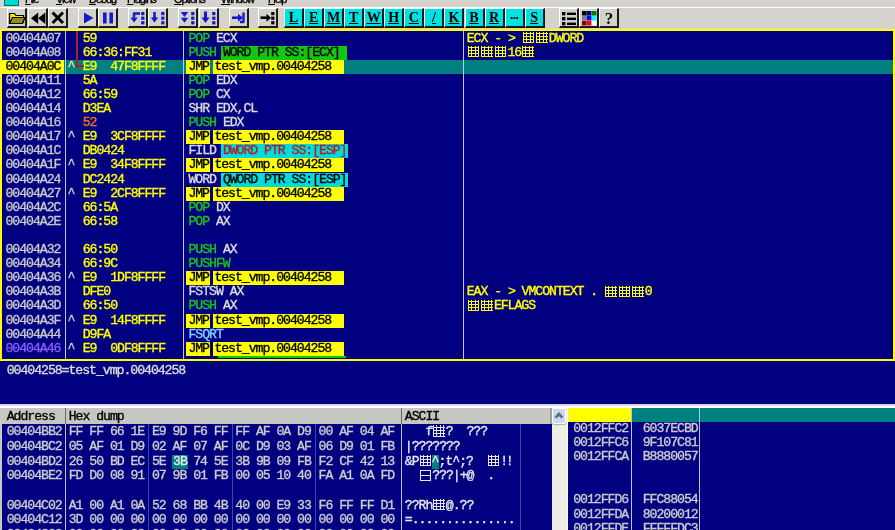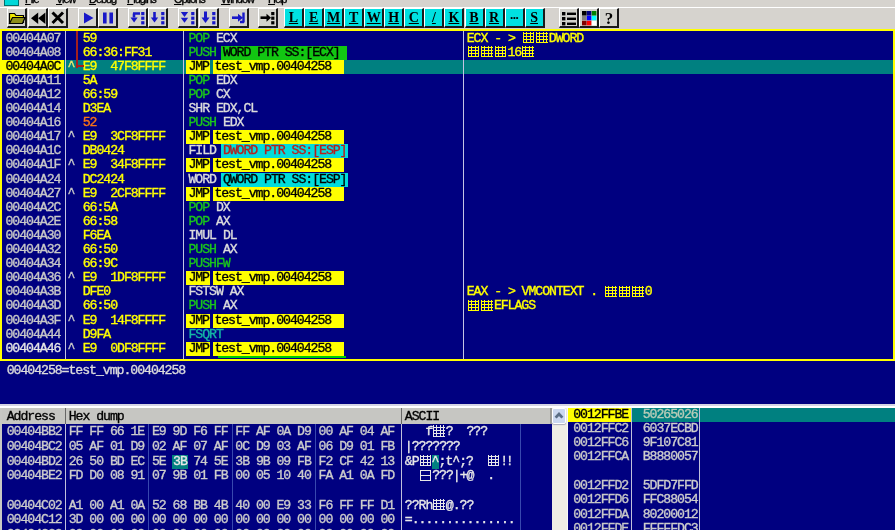--- a/index.html
+++ b/index.html
@@ -211,26 +211,20 @@
 <span class="a" style="left:80.7px;color:#FFFF00">66:5A</span>
 <span class="a" style="left:186.5px;color:#1AC81A">POP</span>
 <span class="a" style="left:214.0px;color:#DCDCDC">DX</span>
 </div>
 <div class="row" style="left:0;top:183.79999999999998px;width:891px">
 <span class="a" style="left:3.5px;color:#C8C8C8">00404A2E</span>
 <span class="a" style="left:80.7px;color:#FFFF00">66:58</span>
 <span class="a" style="left:186.5px;color:#1AC81A">POP</span>
 <span class="a" style="left:214.0px;color:#DCDCDC">AX</span>
 </div>
-<div class="row" style="left:0;top:197.9px;width:891px">
-<span class="a" style="left:3.5px;color:#C8C8C8">00404A30</span>
-<span class="a" style="left:80.7px;color:#FFFF00">F6EA</span>
-<span class="a" style="left:186.5px;color:#DCDCDC">IMUL</span>
-<span class="a" style="left:220.875px;color:#DCDCDC">DL</span>
-</div>
 <div class="row" style="left:0;top:212.0px;width:891px">
 <span class="a" style="left:3.5px;color:#C8C8C8">00404A32</span>
 <span class="a" style="left:80.7px;color:#FFFF00">66:50</span>
 <span class="a" style="left:186.5px;color:#1AC81A">PUSH</span>
 <span class="a" style="left:220.875px;color:#DCDCDC">AX</span>
 </div>
 <div class="row" style="left:0;top:226.1px;width:891px">
 <span class="a" style="left:3.5px;color:#C8C8C8">00404A34</span>
 <span class="a" style="left:80.7px;color:#FFFF00">66:9C</span>
 <span class="a" style="left:186.5px;color:#1AC81A">PUSHFW</span>
@@ -259,24 +253,24 @@
 <div class="row" style="left:0;top:282.5px;width:718px">
 <span class="a" style="left:3.5px;color:#C8C8C8">00404A3F</span>
 <span class="a" style="left:65.5px;color:#C8C8C8">^</span>
 <span class="a" style="left:80.7px;color:#FFFF00">E9  14F8FFFF</span>
 <span class="a" style="left:184.4px;width:23.7px;background:#FFFF00;color:#000;padding-left:2px">JMP</span>
 <span class="a" style="left:210.7px;width:131.3px;background:#FFFF00;color:#000;padding-left:1.7px">test_vmp.00404258</span>
 </div>
 <div class="row" style="left:0;top:296.59999999999997px;width:891px">
 <span class="a" style="left:3.5px;color:#C8C8C8">00404A44</span>
 <span class="a" style="left:80.7px;color:#FFFF00">D9FA</span>
-<span class="a" style="left:186.5px;color:#14b8a6">FSQRT</span>
+<span class="a" style="left:186.5px;color:#7dd3fc">FSQRT</span>
 </div>
 <div class="row" style="left:0;top:310.7px;width:891px">
-<span class="a" style="left:3.5px;color:#e5e5e5">00404A46</span>
+<span class="a" style="left:3.5px;color:#8b5cf6">00404A46</span>
 <span class="a" style="left:65.5px;color:#C8C8C8">^</span>
 <span class="a" style="left:80.7px;color:#FFFF00">E9  0DF8FFFF</span>
 <span class="a" style="left:184.4px;width:23.7px;background:#FFFF00;color:#000;padding-left:2px">JMP</span>
 <span class="a" style="left:210.7px;width:131.3px;background:#FFFF00;color:#000;padding-left:1.7px">test_vmp.00404258</span>
 </div>
 <div class="a" style="left:216px;top:324.9px;width:128px;height:2.6px;background:#00D000"></div>
 </div>
 <div class="a" style="left:0;top:361px;width:895px;height:43px;background:#000080">
 <div class="row" style="left:6.7px;top:2.5px;color:#DCDCDC">00404258=test_vmp.00404258</div>
 </div>
@@ -360,40 +354,32 @@
 </div>
 </div>
 <div class="a" style="left:551.5px;top:408px;width:15px;height:122px;background:#EFEEE5"></div>
 <div class="a" style="left:551.8px;top:408.3px;width:14.4px;height:15.4px;background:#CBD8F0;border:1px solid #fff;border-radius:2px;box-shadow:0 1px 1px #aab"><svg width="12" height="13" viewBox="0 0 12 13">
       <path d="M2.6 8.6 L6 5 L9.4 8.6" fill="none" stroke="#5A6E86" stroke-width="2.8"></path>
     </svg></div>
 <div class="a" style="left:566.5px;top:405.5px;width:1.7px;height:124.5px;background:#F8F8F8"></div>
 <div class="a" style="left:568.2px;top:404px;width:326.8px;height:126px;background:#000080;overflow:hidden">
 <div class="a" style="left:0;top:3.5px;width:327px;height:14.3px;background:#008080"></div>
 <div class="a" style="left:0;top:3.5px;width:62.8px;height:14.3px;background:#FFFF00"></div>
-<div class="row" style="left:0;top:3.5px;width:327px">
-<span class="a" style="left:5px;color:#000">0012FFBE</span>
-<span class="a" style="left:74.5px;color:#B8CCB8">50265026</span>
-</div>
 <div class="row" style="left:0;top:17.8px;width:327px">
 <span class="a" style="left:5px;color:#C8C8C8">0012FFC2</span>
 <span class="a" style="left:74.5px;color:#CCCCCC">6037ECBD</span>
 </div>
 <div class="row" style="left:0;top:32.1px;width:327px">
 <span class="a" style="left:5px;color:#C8C8C8">0012FFC6</span>
 <span class="a" style="left:74.5px;color:#CCCCCC">9F107C81</span>
 </div>
 <div class="row" style="left:0;top:46.400000000000006px;width:327px">
 <span class="a" style="left:5px;color:#C8C8C8">0012FFCA</span>
 <span class="a" style="left:74.5px;color:#CCCCCC">B8880057</span>
 </div>
-<div class="row" style="left:0;top:75.0px;width:327px">
-<span class="a" style="left:5px;color:#C8C8C8">0012FFD2</span>
-<span class="a" style="left:74.5px;color:#CCCCCC">5DFD7FFD</span>
-</div>
 <div class="row" style="left:0;top:89.30000000000001px;width:327px">
 <span class="a" style="left:5px;color:#C8C8C8">0012FFD6</span>
 <span class="a" style="left:74.5px;color:#CCCCCC">FFC88054</span>
 </div>
 <div class="row" style="left:0;top:103.60000000000001px;width:327px">
 <span class="a" style="left:5px;color:#C8C8C8">0012FFDA</span>
 <span class="a" style="left:74.5px;color:#CCCCCC">80200012</span>
 </div>
 <div class="row" style="left:0;top:117.9px;width:327px">
 <span class="a" style="left:5px;color:#C8C8C8">0012FFDE</span>

